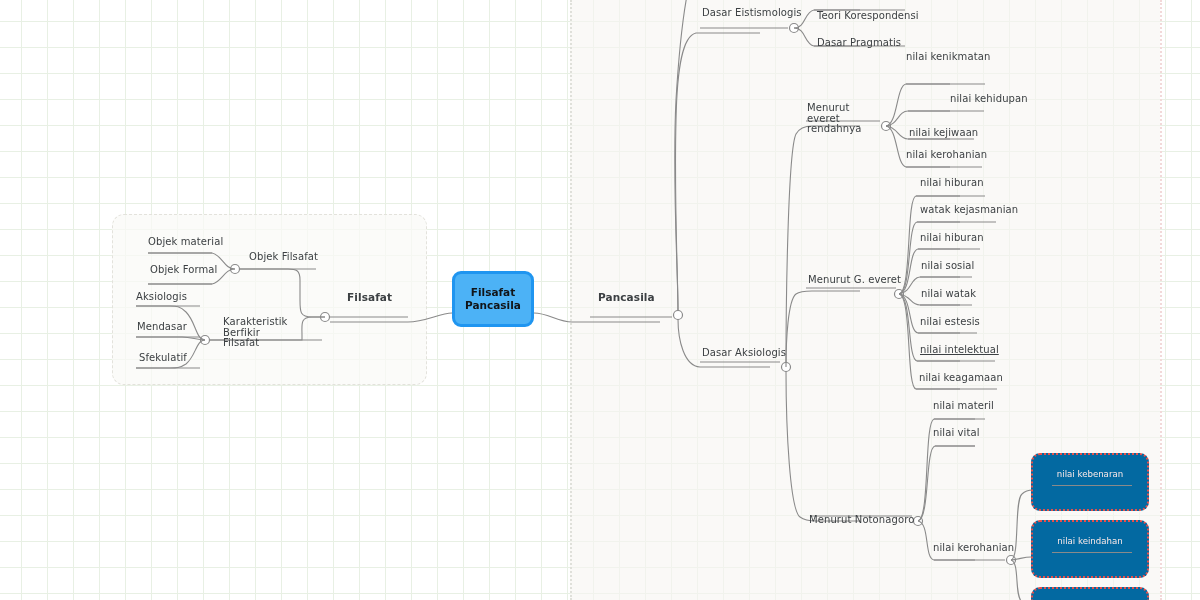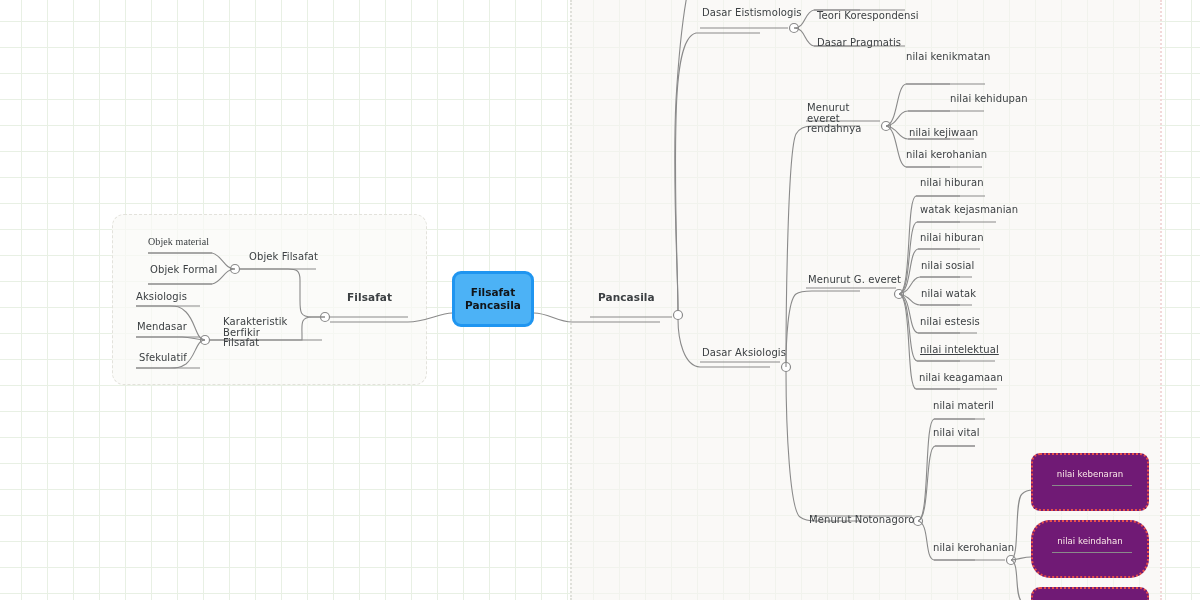--- a/index.html
+++ b/index.html
@@ -61,21 +61,21 @@
     background:#4cb2f6;border:3px solid #1f95f0;border-radius:9px;
     box-sizing:border-box;
     display:flex;align-items:center;justify-content:center;
     text-align:center;
     color:#111418;font-size:10.5px;font-weight:700;line-height:13px;
   }
 
   
   .pinkbox{
     position:absolute;width:118px;height:58px;
-    background:#701a75;
+    background:#0369a1;
     border:2px dotted #e8504a;
     border-radius:9px;
     box-sizing:border-box;
   }
   .pinkbox .pt{
     position:absolute;left:0;right:0;top:14px;text-align:center;
     color:#fbe9e8;font-size:8.6px;
   }
   .pinkbox .pu{
     position:absolute;left:19px;width:80px;top:30px;height:0;
@@ -196,21 +196,21 @@
 
 <div id="center-node">
   <span>
     <span>Filsafat</span><br>
     <span>Pancasila</span>
   </span>
 </div>
 
 <div class="lbl mid" style="left:347px;top:292px;">Filsafat</div>
 <div class="lbl" style="left:249px;top:252px;">Objek Filsafat</div>
-<div class="lbl" style="left:148px;top:237px;font-family:Liberation Serif, serif;">Objek material</div>
+<div class="lbl" style="left:148px;top:237px;">Objek material</div>
 <div class="lbl" style="left:150px;top:265px;">Objek Formal</div>
 <div class="lbl two" style="left:223px;top:317px;">
   <span>Karakteristik Berfikir</span>
   <span>Filsafat</span>
 </div>
 <div class="lbl" style="left:136px;top:292px;">Aksiologis</div>
 <div class="lbl" style="left:137px;top:322px;">Mendasar</div>
 <div class="lbl" style="left:139px;top:353px;">Sfekulatif</div>
 
 <div class="lbl mid" style="left:598px;top:292px;">Pancasila</div>
@@ -242,19 +242,19 @@
 
 <div class="lbl" style="left:809px;top:515px;">Menurut Notonagoro</div>
 <div class="lbl" style="left:933px;top:401px;">nilai materil</div>
 <div class="lbl" style="left:933px;top:428px;">nilai vital</div>
 <div class="lbl" style="left:933px;top:543px;">nilai kerohanian</div>
 
 <div class="pinkbox" style="left:1031px;top:453px;">
   <div class="pt">nilai kebenaran</div>
   <div class="pu"></div>
 </div>
-<div class="pinkbox" style="left:1031px;top:520px;border-radius:19px;">
+<div class="pinkbox" style="left:1031px;top:520px;">
   <div class="pt">nilai keindahan</div>
   <div class="pu"></div>
 </div>
 <div class="pinkbox" style="left:1031px;top:587px;">
   <div class="pt"></div>
 </div>
 
 </body></html>

